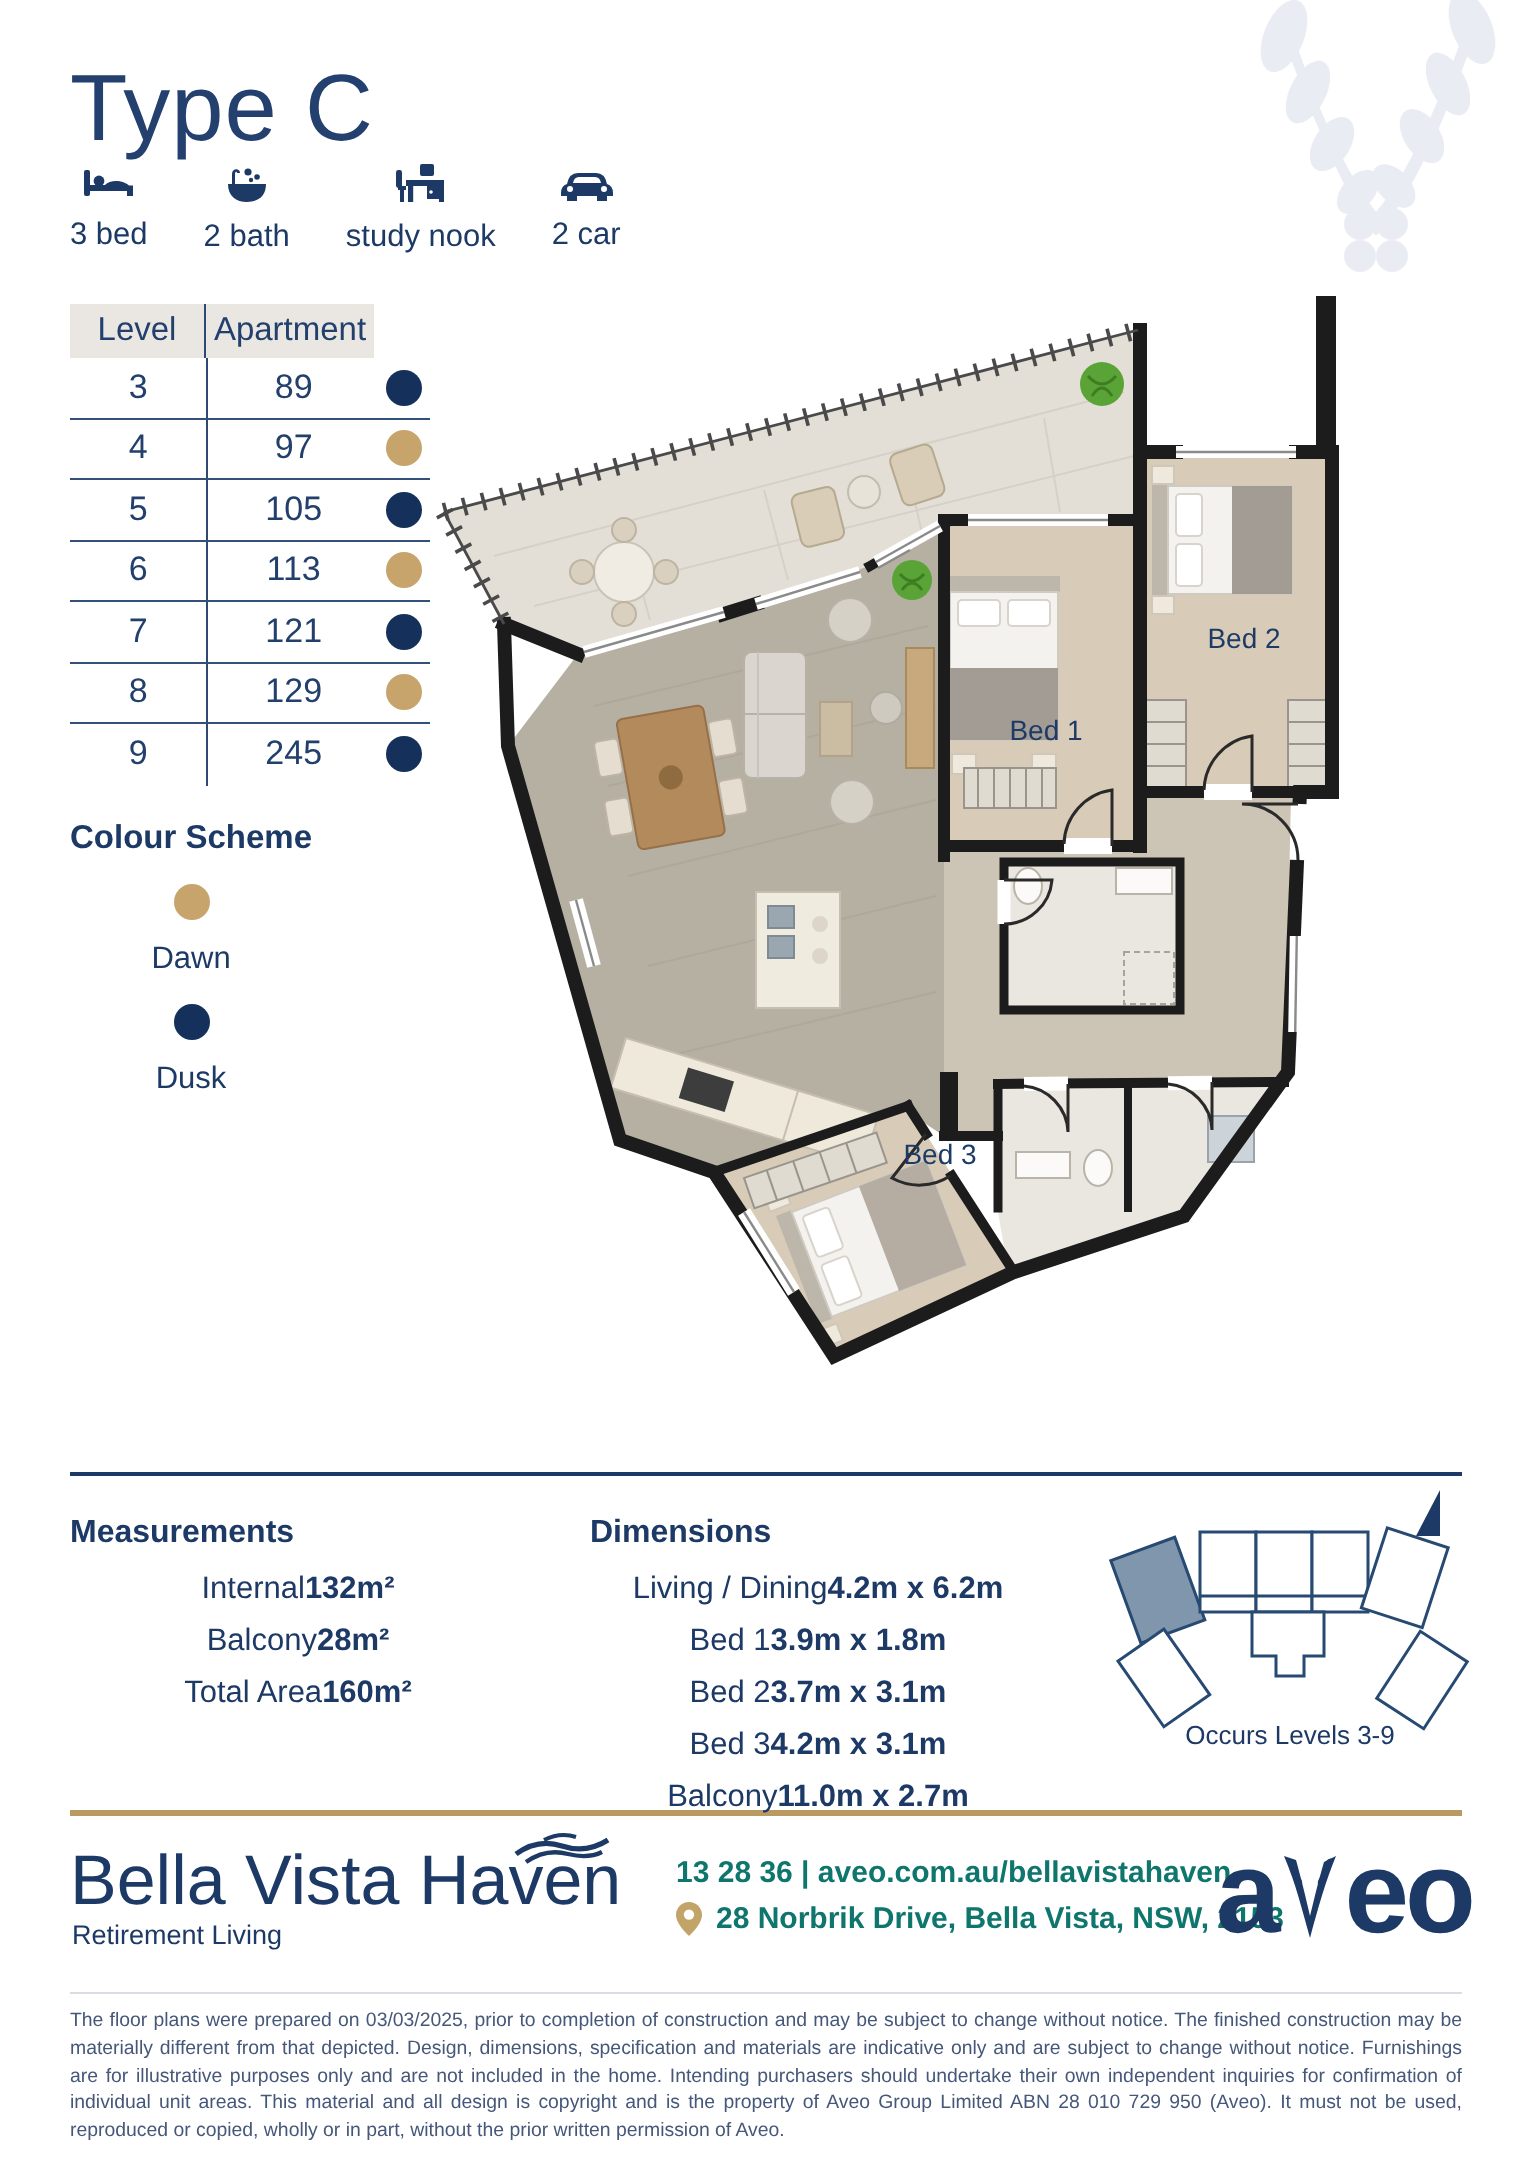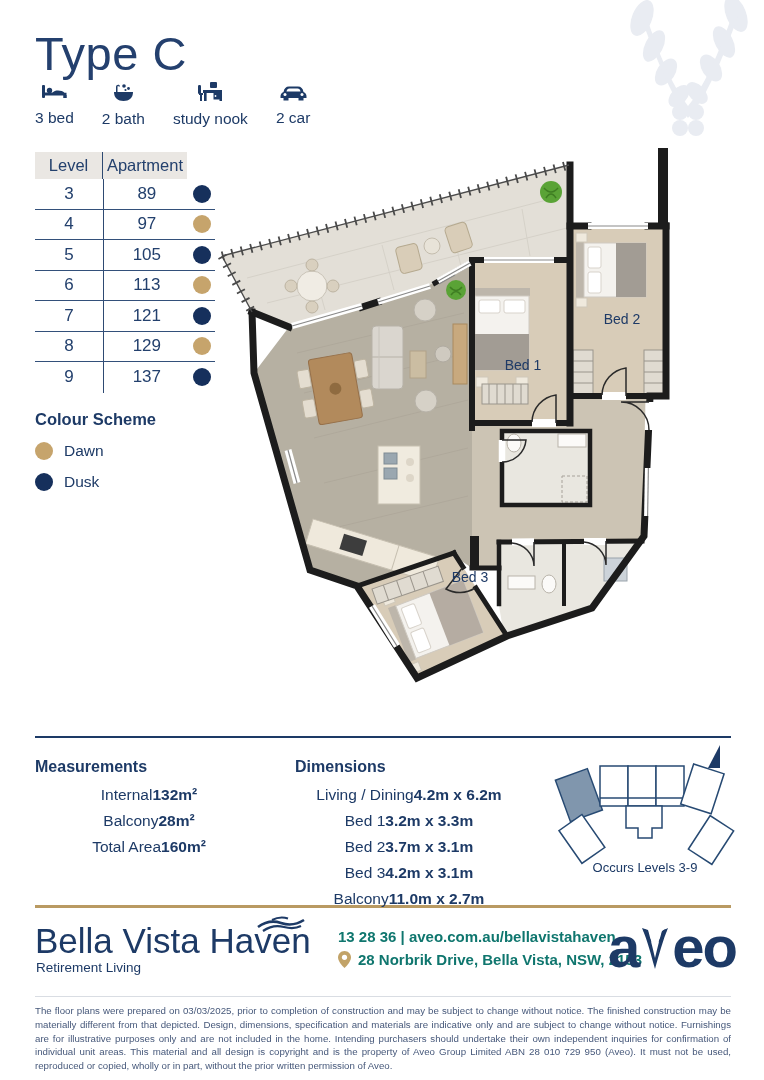--- a/index.html
+++ b/index.html
@@ -32,21 +32,21 @@
   .apt-row > div { display:flex; align-items:center; justify-content:center; }
   .apt-dotcell { width:28px; }
   .dot { width:18px; height:18px; border-radius:50%; }
   .dot-dusk { background:#16305c; }
   .dot-dawn { background:#c6a46c; }
 
   
   #scheme { position:absolute; left:35px; top:410px; }
   #scheme .scheme-title { font-size:16.5px; font-weight:bold; color:#1d3a66; }
   .scheme-item { display:flex; align-items:center; gap:11px; margin-top:13px;
-                 color:#1d3a66; font-size:15.5px; }
+                 color:#1d3a66; font-size:15.5px;flex-direction:column; }
 
   
   #floorplan { position:absolute; left:192px; top:138px; }
   .room-label { font-size:14px; fill:#1e3a66; }
 
   
   .rule-navy { position:absolute; left:35px; top:736px; width:696px; height:2px;
                background:#1d3a66; }
   .rule-gold { position:absolute; left:35px; top:905px; width:696px; height:2.5px;
                background:#b99a62; }
@@ -195,21 +195,21 @@
     </div>
     <div class="apt-row">
       <div class="apt-col-level">8</div>
       <div class="apt-col-num">129</div>
       <div class="apt-dotcell">
           <span class="dot dot-dawn"></span>
         </div>
     </div>
     <div class="apt-row">
       <div class="apt-col-level">9</div>
-      <div class="apt-col-num">137</div>
+      <div class="apt-col-num">245</div>
       <div class="apt-dotcell">
           <span class="dot dot-dusk"></span>
         </div>
     </div>
   </div>
 
   <div id="scheme">
     <div class="scheme-title">Colour Scheme</div>
     <div class="scheme-item">
       <span class="dot dot-dawn"></span>
@@ -465,21 +465,21 @@
   </div>
 
   <div id="dimensions">
     <div class="sect-title">Dimensions</div>
     <div class="kv-row">
       <span>Living / Dining</span>
       <span class="v">4.2m x 6.2m</span>
     </div>
     <div class="kv-row">
       <span>Bed 1</span>
-      <span class="v">3.2m x 3.3m</span>
+      <span class="v">3.9m x 1.8m</span>
     </div>
     <div class="kv-row">
       <span>Bed 2</span>
       <span class="v">3.7m x 3.1m</span>
     </div>
     <div class="kv-row">
       <span>Bed 3</span>
       <span class="v">4.2m x 3.1m</span>
     </div>
     <div class="kv-row">

